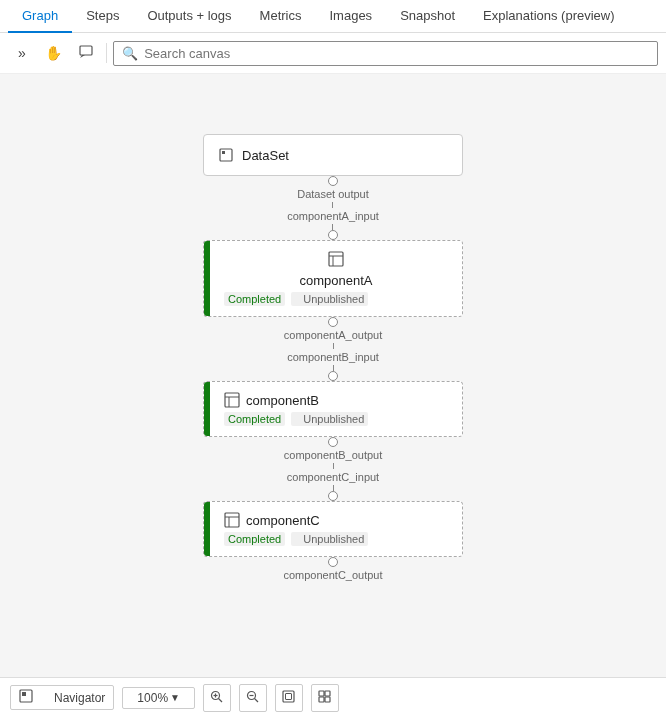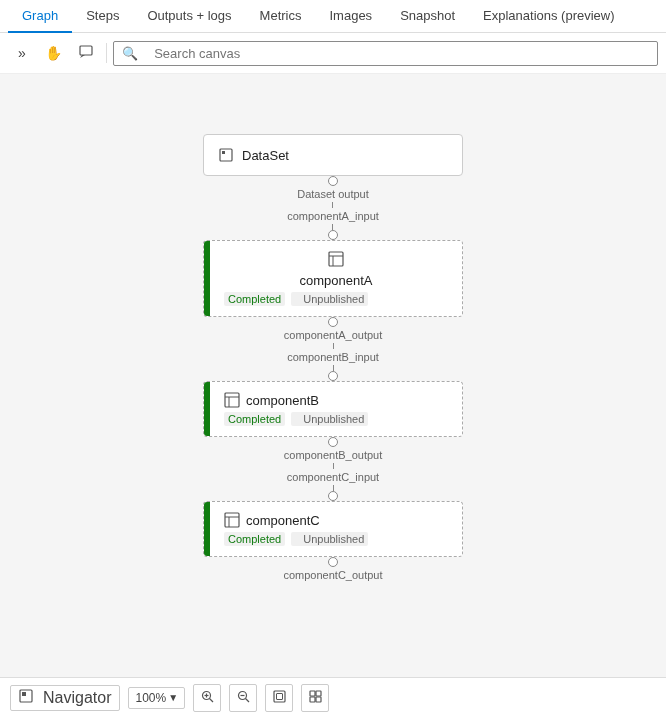--- a/index.html
+++ b/index.html
@@ -64,21 +64,20 @@
       gap: 6px;
       background: #fff;
     }
     .search-box input {
       border: none;
       outline: none;
       font-size: 13px;
       color: #c2410c;
       flex: 1;
       background: transparent;
-      margin-left: 10px;
     }
     .search-icon { color: #605e5c; font-size: 13px; }
 
     
     .canvas {
       background: #f5f5f5;
       position: relative;
       overflow: hidden;
       flex: 1;
       height: calc(717px - 33px - 41px - 40px);
@@ -209,35 +208,35 @@
       align-items: center;
       gap: 8px;
       padding: 6px 10px;
       border-top: 1px solid #ddd;
       background: #fff;
       height: 40px;
     }
     .navigator-btn {
       display: flex;
       align-items: center;
-      gap: 10px;
+      gap: 21px;
       border: 1px solid #ccc;
       border-radius: 2px;
       padding: 3px 8px;
       background: #fff;
       cursor: pointer;
-      font-size: 16px;
+      font-size: 12px;
       color: #444;
     }
     .zoom-label {
       font-size: 12px;
       color: #444;
       border: 1px solid #ccc;
       border-radius: 2px;
-      padding: 3px 6px;
+      padding: 3px 14px;
       display: flex;
       align-items: center;
       gap: 2px;
       cursor: pointer;
     }
     .icon-btn {
       width: 28px;
       height: 28px;
       border: 1px solid #ccc;
       border-radius: 2px;

